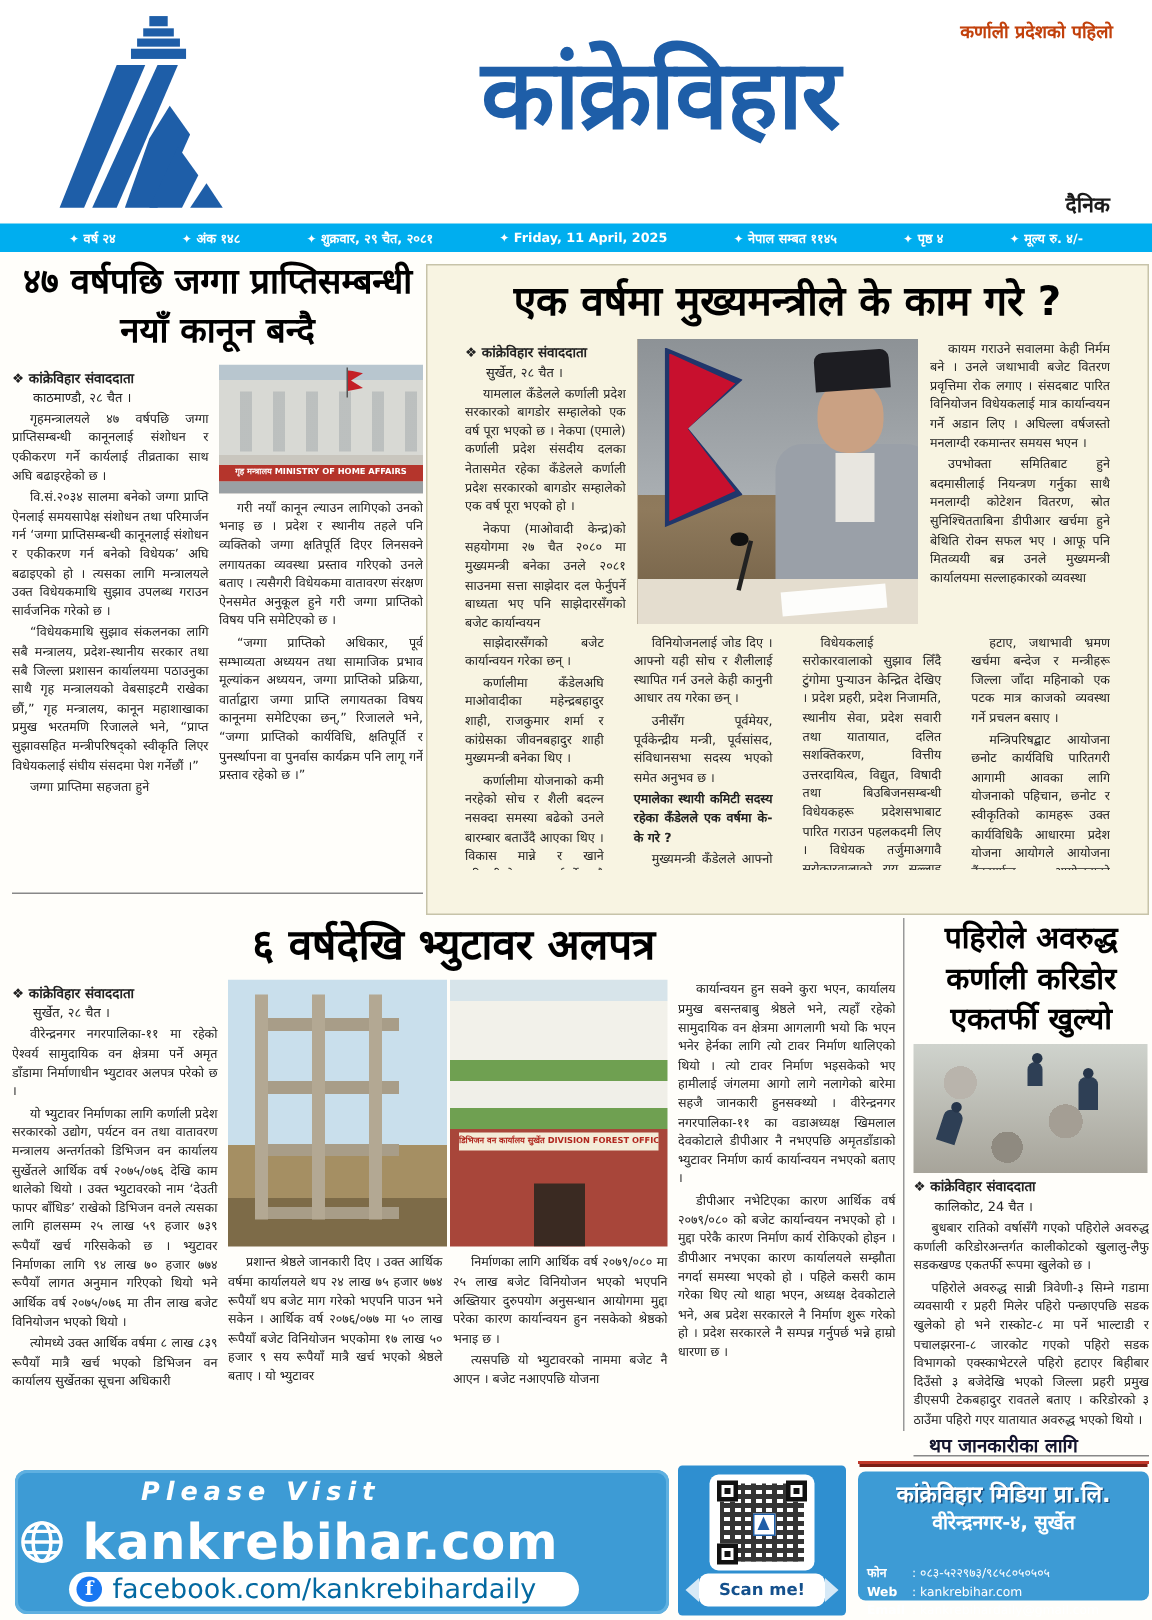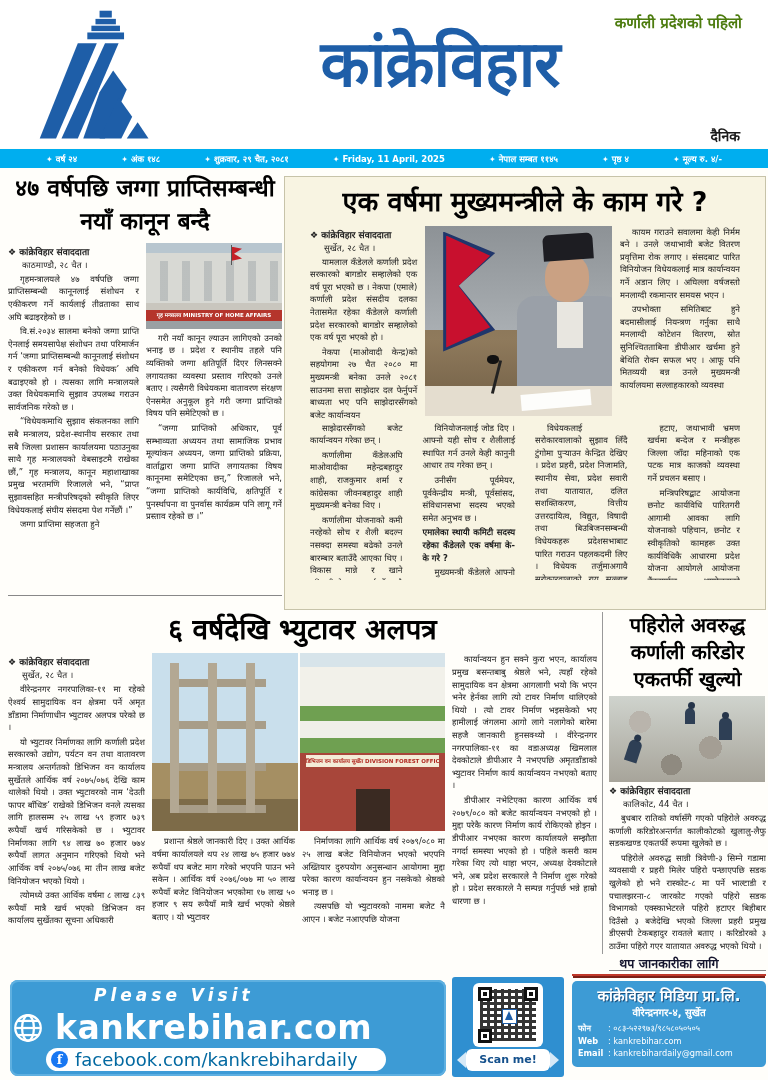--- a/index.html
+++ b/index.html
@@ -1,21 +1,21 @@
 <!DOCTYPE html>
 <html><head>
 <meta charset="utf-8">
 <style>
   html,body{margin:0;padding:0;background:#e8e8e8;}
   .page{position:relative;width:768px;height:1080px;background:#fffefa;margin:0 auto;
         font-family:"DejaVu Sans",sans-serif;color:#1a1a1a;overflow:hidden;}
   
   .masthead{position:absolute;left:0;top:0;width:768px;height:148px;background:#fff;}
   .logo{position:absolute;left:30px;top:8px;width:150px;height:136px;}
-  .m-tagline{position:absolute;right:26px;top:12px;font-size:15px;font-weight:bold;color:#4d7c0f;}
+  .m-tagline{position:absolute;right:26px;top:12px;font-size:12px;font-weight:bold;color:#c2410c;}
   .m-title{position:absolute;left:120px;top:18px;width:640px;text-align:center;
            font-size:64px;font-weight:bold;color:#1e5ea8;line-height:1.45;letter-spacing:-1px;}
   .m-daily{position:absolute;right:28px;top:126px;font-size:14px;font-weight:bold;color:#1b1b1b;}
   .infobar{position:absolute;left:0;top:149px;width:768px;height:19px;background:#00aeef;
            display:flex;align-items:center;justify-content:space-between;padding:0 46px;box-sizing:border-box;}
   .ib-item{color:#fff;font-size:8.5px;font-weight:bold;white-space:nowrap;}
   .dia{color:#fff;font-size:8px;margin-right:3px;}
   
   .headline{font-weight:bold;color:#000;text-align:center;}
   .byline{font-size:9px;font-weight:bold;color:#222;margin:2px 0 0 0;}
@@ -131,21 +131,21 @@
           color:#14508c;font-size:11px;font-weight:bold;text-align:center;line-height:22px;}
   .ribbon::before,.ribbon::after{content:"";position:absolute;top:3px;width:0;height:0;
           border-top:8px solid transparent;border-bottom:8px solid transparent;}
   .ribbon::before{left:-9px;border-right:9px solid #d6e9f7;}
   .ribbon::after{right:-9px;border-left:9px solid #d6e9f7;}
   .infobox{position:absolute;left:572px;top:-20px;width:194px;height:122px;}
   .info-heading{text-align:center;font-size:12.5px;font-weight:bold;color:#15152e;padding-bottom:2px;
                 border-bottom:2px solid #c0392b;box-shadow:0 3px 0 -1px #7a1f16;}
   .info-card{margin-top:5px;background:#3d9bd5;border-radius:5px;padding:4px 6px;color:#fff;height:86px;box-sizing:border-box;}
   .company{font-size:15px;font-weight:bold;text-align:center;text-shadow:1px 1px 0 #1b4f7d;}
-  .address{font-size:10px;font-weight:bold;text-align:center;margin-bottom:3px;}
+  .address{font-size:13px;font-weight:bold;text-align:center;margin-bottom:19px;}
   .contact-row{display:grid;grid-template-columns:30px 1fr;font-size:8.2px;line-height:1.55;}
   .contact-row .lbl{font-weight:bold;}
 </style>
 </head>
 <body>
 
 <div class="page">
 
   <header class="masthead">
     <svg class="logo" viewBox="0 0 100 100">
@@ -305,21 +305,21 @@
       <div>पहिरोले अवरुद्ध</div>
       <div>कर्णाली करिडोर</div>
       <div>एकतर्फी खुल्यो</div>
     </div>
     <div class="photo slide">
       <div class="fig f1"></div>
       <div class="fig f2"></div>
       <div class="fig f3"></div>
     </div>
     <div class="byline"><span>❖ </span><span>कांक्रेविहार संवाददाता</span></div>
-    <div class="dateline">कालिकोट, 44 चैत ।</div>
+    <div class="dateline">कालिकोट, 24 चैत ।</div>
     <div class="body-txt a4-body">
       <p>बुधबार रातिको वर्षासँगै गएको पहिरोले अवरुद्ध कर्णाली करिडोरअन्तर्गत कालीकोटको खुलालु-लैफु सडकखण्ड एकतर्फी रूपमा खुलेको छ ।</p>
       <p>पहिरोले अवरुद्ध सान्नी त्रिवेणी-३ सिम्ने गडामा व्यवसायी र प्रहरी मिलेर पहिरो पन्छाएपछि सडक खुलेको हो भने रास्कोट-८ मा पर्ने भाल्टाडी र पचालझरना-८ जारकोट गएको पहिरो सडक विभागको एक्स्काभेटरले पहिरो हटाएर बिहीबार दिउँसो ३ बजेदेखि भएको जिल्ला प्रहरी प्रमुख डीएसपी टेकबहादुर रावतले बताए । करिडोरको ३ ठाउँमा पहिरो गएर यातायात अवरुद्ध भएको थियो ।</p>
     </div>
     <div class="rule"></div>
   </section>
 
   <footer class="footer">
     <div class="banner">
       <div class="pv">Please Visit</div>

